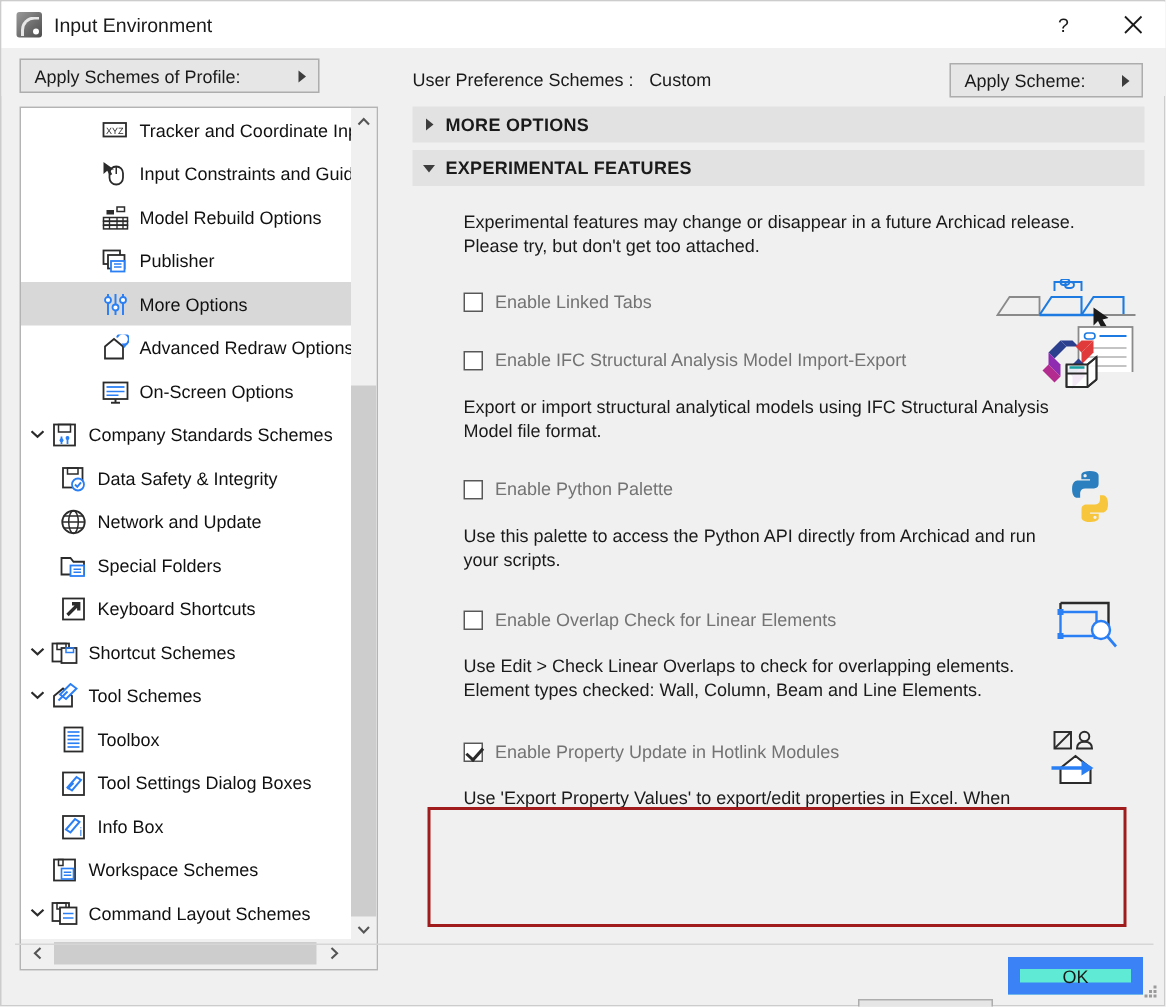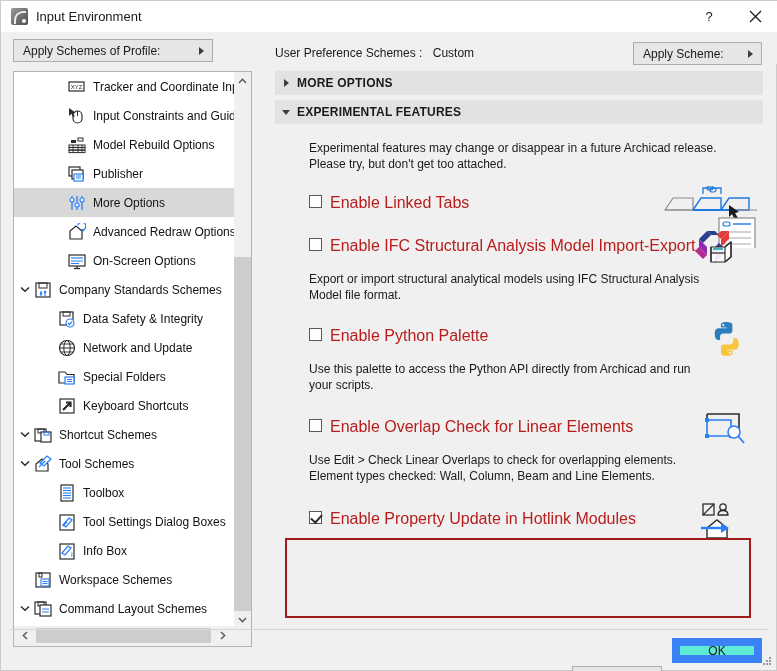--- a/index.html
+++ b/index.html
@@ -115,21 +115,21 @@
     position: relative;
   }
   .tree-item.selected { background: #d8d8d8; }
   .tw { width: 14px; height: 29px; flex: 0 0 14px;
         display: flex; align-items: center; justify-content: center; }
   .tw svg { display: block; }
   .ti { width: 22px; flex: 0 0 22px; display:flex; align-items:center; justify-content:center; }
   .ti svg { display: block; }
   .tlabel { margin-left: 5px; }
   .ind-0 .tw { margin-left: 4px; }
-  .ind-1 { padding-left: 28px; }
+  .ind-1 { padding-left: 10px; }
   .ind-2 { padding-left: 38px; }
 
   
   .vscroll {
     position: absolute; right: 0; top: 0;
     width: 17px; height: 556px;
     background: #f0f0f0;
   }
   .vscroll .sb-btn {
     width: 17px; height: 17px;
@@ -210,21 +210,21 @@
   .cb.checked::after {
     content: "";
     position: absolute; left: 3px; top: 0px;
     width: 5px; height: 9px;
     border-right: 2px solid #2b2b2b;
     border-bottom: 2px solid #2b2b2b;
     transform: rotate(42deg);
   }
   .feat-title {
     margin-left: 8px;
-    font-size: 16px; color: #b91c1c;
+    font-size: 12px; color: #737373;
     white-space: nowrap;
   }
   .feat-desc {
     margin-left: 34px;
     width: 400px;
     font-size: 12px; line-height: 16px; color: #1a1a1a;
   }
   .feat-icon {
     position: absolute; right: 8px; top: 0;
   }

